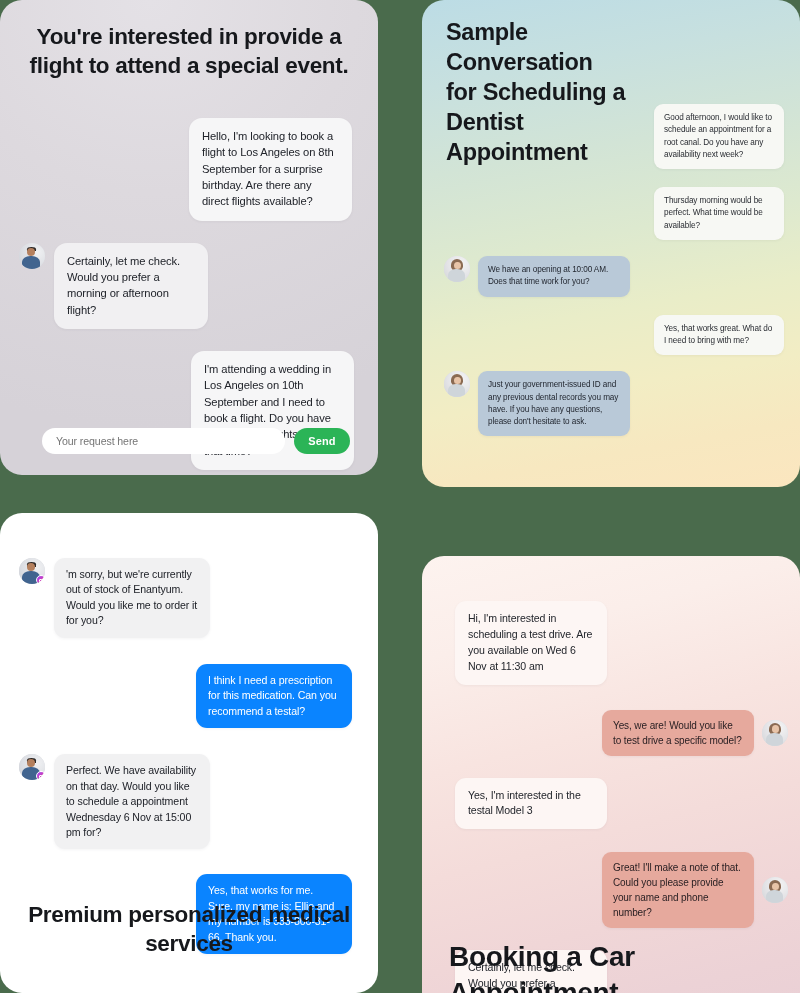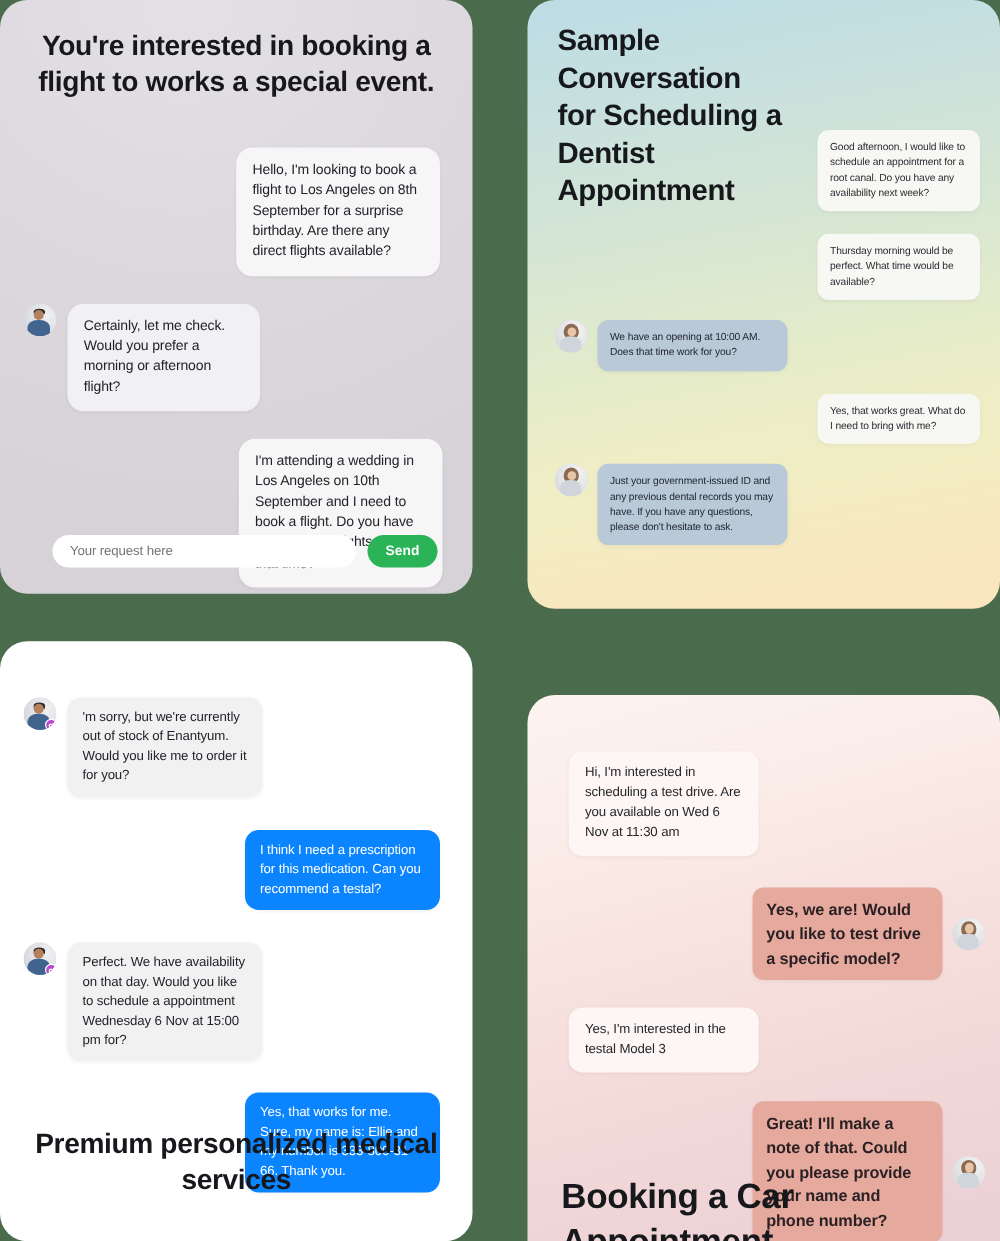--- a/index.html
+++ b/index.html
@@ -225,30 +225,30 @@
   #panel-dentist .bubble { font-size: 8.2px; line-height: 1.5; padding: 8px 10px; border-radius: 9px; }
 
   
   #panel-medical .bubble.bot  { background: #f1f1f2; max-width: 156px; }
   #panel-medical .bubble.user { background: #0a84ff; color: #fff; max-width: 156px; }
   #panel-medical .bubble { font-size: 10.6px; line-height: 1.46; border-radius: 11px; padding: 9px 12px; }
 
   
   #panel-car .bubble.user { background: #fdf6f4; max-width: 152px; color:#23262c; }
   #panel-car .bubble.bot  { background: #e6a99d; max-width: 152px; color:#2b2124; }
-  #panel-car .bubble.bot  { font-size: 13px; line-height: 1.5; padding: 8px 11px; border-radius: 9px; font-weight: bold; }
+  #panel-car .bubble.bot  { font-size: 10px; line-height: 1.5; padding: 8px 11px; border-radius: 9px; }
   #panel-car .bubble.user { font-size: 10.6px; line-height: 1.5; padding: 10px 13px; border-radius: 11px; }
 </style>
 </head>
 <body style="background: rgb(74, 107, 76);">
 
 <div class="grid">
 
   <div class="panel" id="panel-flight">
-    <div class="title">You're interested in booking a flight to works a special event.</div>
+    <div class="title">You're interested in provide a flight to attend a special event.</div>
 
     <div class="chat" style="top:118px; left:0; right:0;">
 
       <div class="row right" style="padding:0 26px 0 0;">
         <div class="bubble user">Hello, I'm looking to book a flight to Los Angeles on 8th September for a surprise birthday. Are there any direct flights available?</div>
       </div>
 
       <div class="row" style="padding:22px 0 0 19px; gap:9px;">
         <div class="avatar av-man">
           <span class="a-bg"></span>

